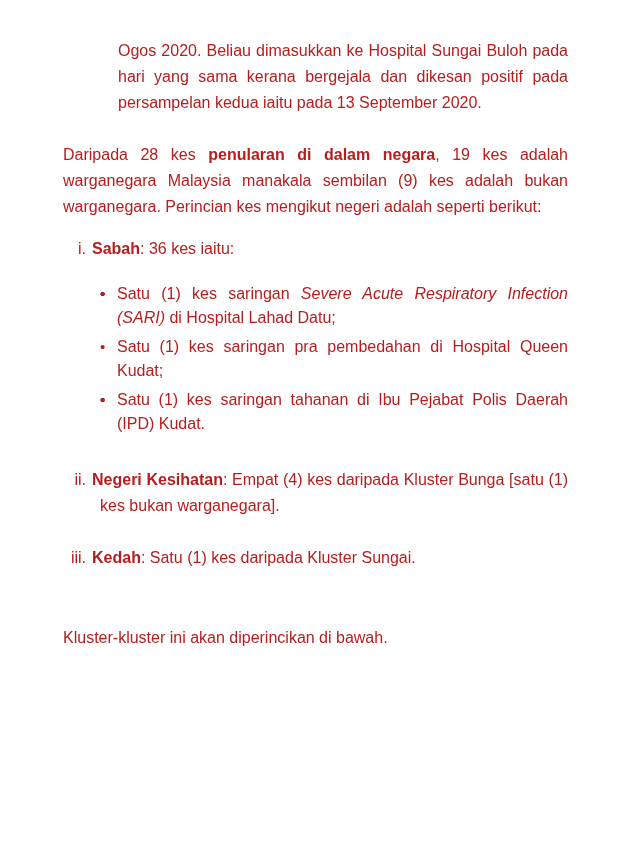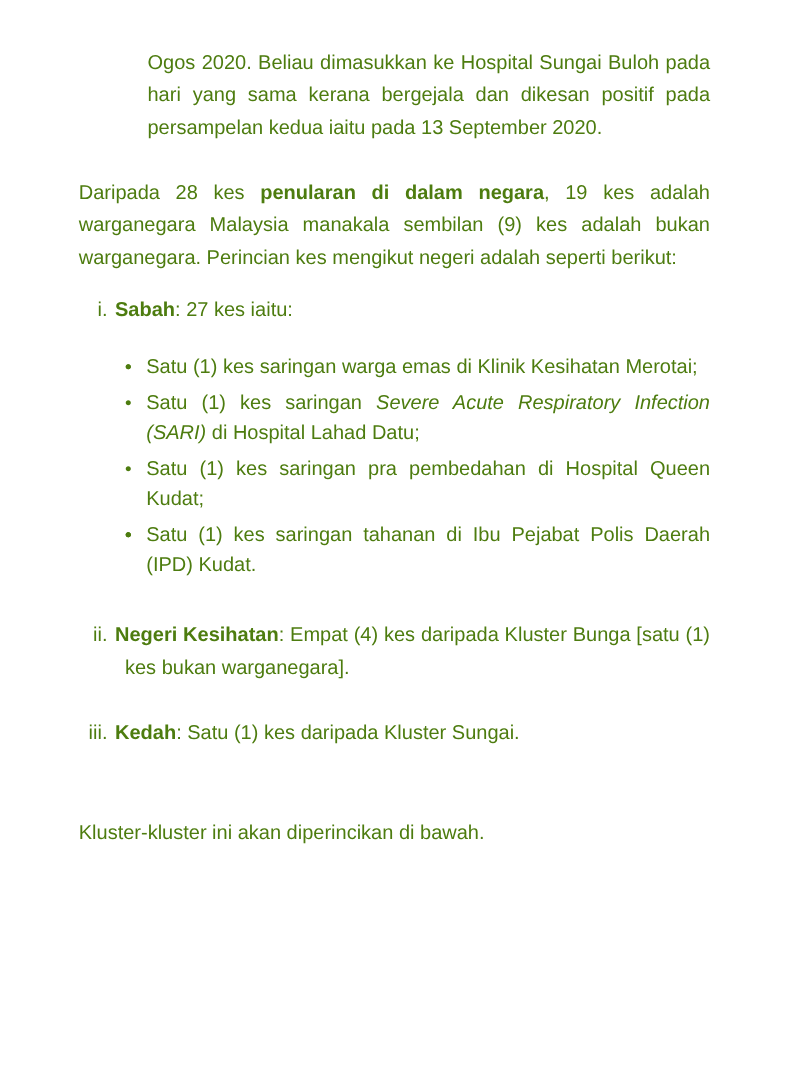--- a/index.html
+++ b/index.html
@@ -6,21 +6,21 @@
     margin: 0;
     padding: 0;
     background: #ffffff;
   }
   .page {
     position: relative;
     width: 631px;
     height: 865px;
     box-sizing: border-box;
     background: #ffffff;
-    color: #4d7c0f;
+    color: #b91c1c;
     font-family: "Liberation Sans", "DejaVu Sans", sans-serif;
     font-size: 16px;
     padding: 38px 63px 0 63px;
     overflow: hidden;
   }
   p { margin: 0; }
   .para {
     line-height: 26px;
     text-align: justify;
   }
@@ -77,25 +77,25 @@
 </style>
 </head>
 <body>
 
 <div class="page">
 
   <p class="para intro">Ogos 2020. Beliau dimasukkan ke Hospital Sungai Buloh pada hari yang sama kerana bergejala dan dikesan positif pada persampelan kedua iaitu pada 13 September 2020.</p>
 
   <p class="para summary"><span>Daripada 28 kes </span><span class="bold-underline">penularan di dalam negara</span><span>, 19 kes adalah warganegara Malaysia manakala sembilan (9) kes adalah bukan warganegara. Perincian kes mengikut negeri adalah seperti berikut:</span></p>
 
-  <div class="state-item state-sabah"><span class="state-num">i.</span><span class="bold-underline">Sabah</span><span>: 27 kes iaitu:</span></div>
+  <div class="state-item state-sabah"><span class="state-num">i.</span><span class="bold-underline">Sabah</span><span>: 36 kes iaitu:</span></div>
 
   <ul class="case-bullets">
     <li><span class="bullet">•</span><span class="italic"></span><span></span></li>
-    <li><span class="bullet">•</span><span>Satu (1) kes saringan warga emas di Klinik Kesihatan Merotai;</span><span class="italic"></span><span></span></li>
+    <li><span class="bullet">•</span><span class="italic"></span><span></span></li>
     <li><span class="bullet">•</span><span>Satu (1) kes saringan </span><span class="italic">Severe Acute Respiratory Infection (SARI)</span><span> di Hospital Lahad Datu;</span></li>
     <li><span class="bullet">•</span><span>Satu (1) kes saringan pra pembedahan di Hospital Queen Kudat;</span><span class="italic"></span><span></span></li>
     <li><span class="bullet">•</span><span class="italic"></span><span></span></li>
     <li><span class="bullet">•</span><span class="italic"></span><span></span></li>
     <li><span class="bullet">•</span><span>Satu (1) kes saringan tahanan di Ibu Pejabat Polis Daerah (IPD) Kudat.</span><span class="italic"></span><span></span></li>
   </ul>
 
   <div class="state-item state-ns"><span class="state-num">ii.</span><span class="bold-underline">Negeri Kesihatan</span><span>: Empat (4) kes daripada Kluster Bunga [satu (1) kes bukan warganegara].</span></div>
 
   <div class="state-item state-kedah"><span class="state-num">iii.</span><span class="bold-underline">Kedah</span><span>: Satu (1) kes daripada Kluster Sungai.</span></div>

